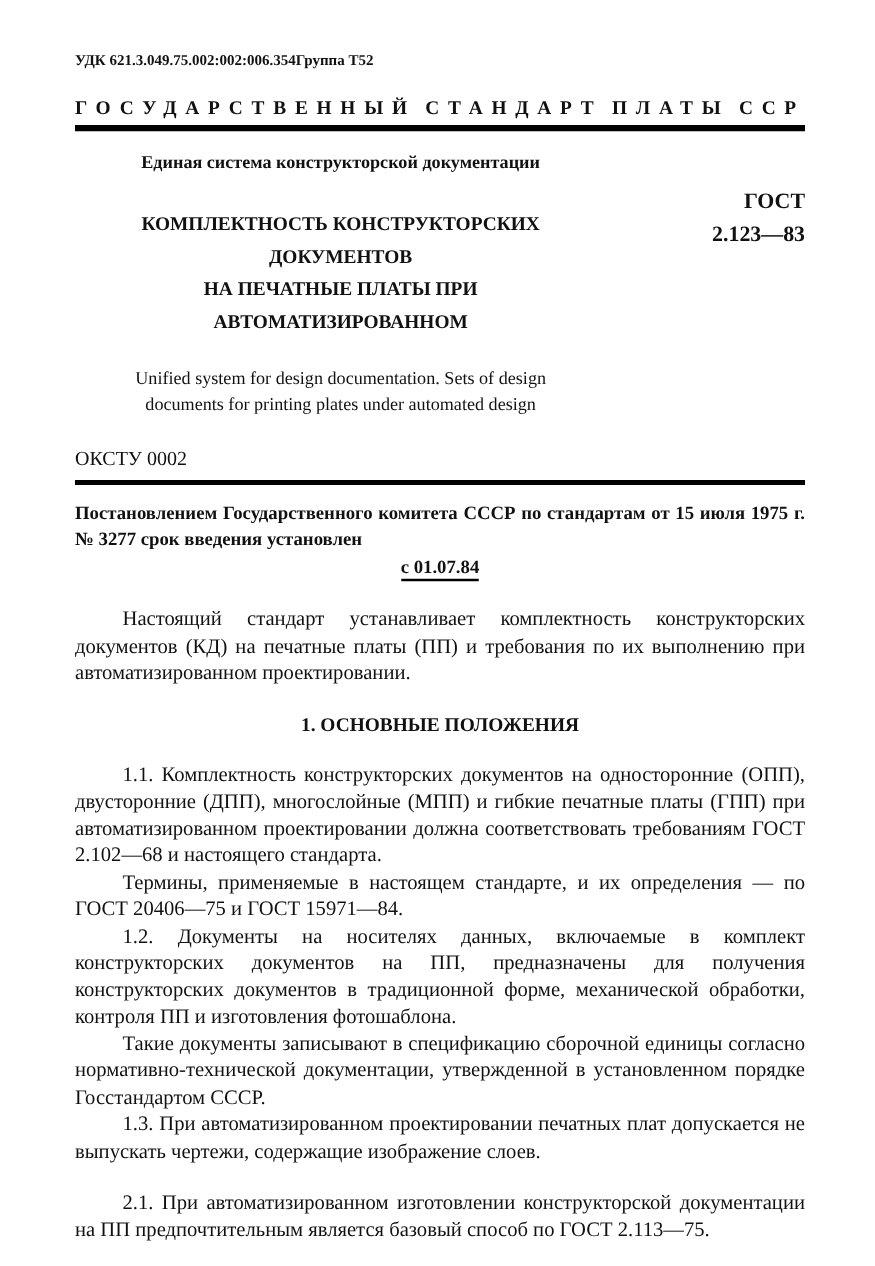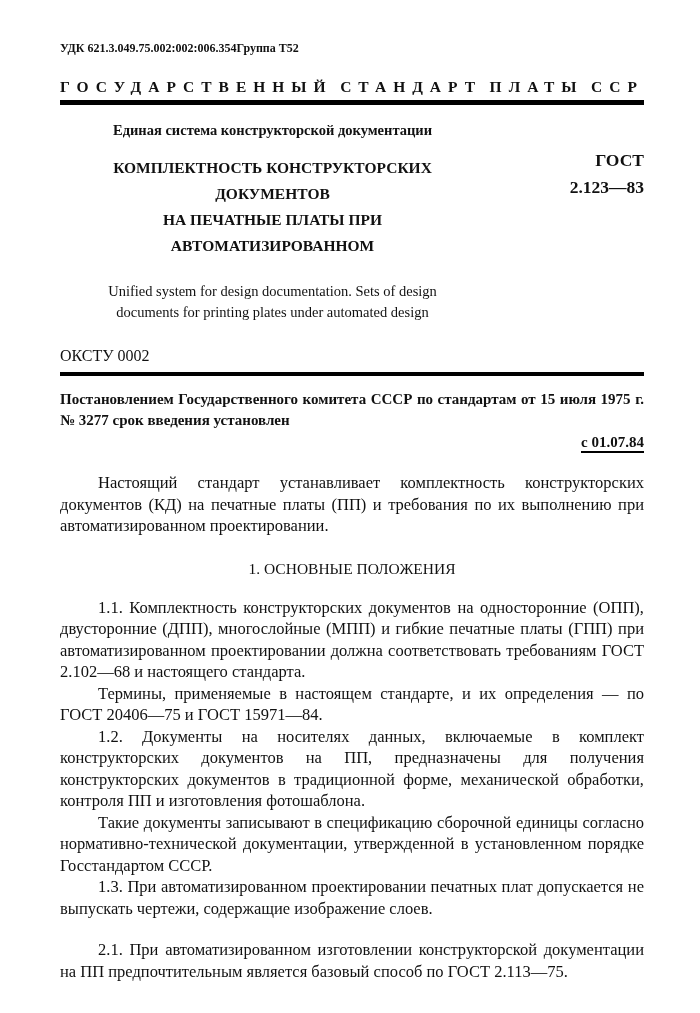--- a/index.html
+++ b/index.html
@@ -52,21 +52,21 @@
     margin-top: 17px;
   }
   .title-left {
     width: 425px;
     text-align: center;
   }
   .system-title {
     font-weight: bold;
     font-size: 14.5px;
     line-height: 17px;
-    margin-bottom: 16px;
+    margin-bottom: 28px;
   }
   .main-title {
     font-weight: bold;
     font-size: 15.5px;
     line-height: 26px;
   }
   .english-title {
     margin-top: 22px;
     font-size: 14.5px;
     line-height: 21px;
@@ -91,21 +91,21 @@
     background: #000;
   }
   .decree {
     margin-top: 13px;
     font-weight: bold;
     font-size: 15px;
     line-height: 21px;
     text-align: justify;
   }
   .effective-date {
-    text-align: right;
+    text-align: center;
     font-weight: bold;
     font-size: 15px;
     margin-top: 3px;
   }
   .effective-date span {
     border-bottom: 2px solid #000;
     padding-bottom: 1px;
   }
 
   
@@ -113,21 +113,21 @@
     margin-top: 21px;
   }
   .p {
     margin: 0;
     font-size: 16.5px;
     line-height: 21.5px;
     text-align: justify;
     text-indent: 38px;
   }
   .section-heading {
-    font-weight: normal;
+    font-weight: bold;
     font-size: 15.5px;
     line-height: 20px;
     text-align: center;
     margin: 22px 0 18px 0;
   }
   .section-heading.two-line {
     margin: 20px 0 16px 0;
   }
 </style>
 </head>

